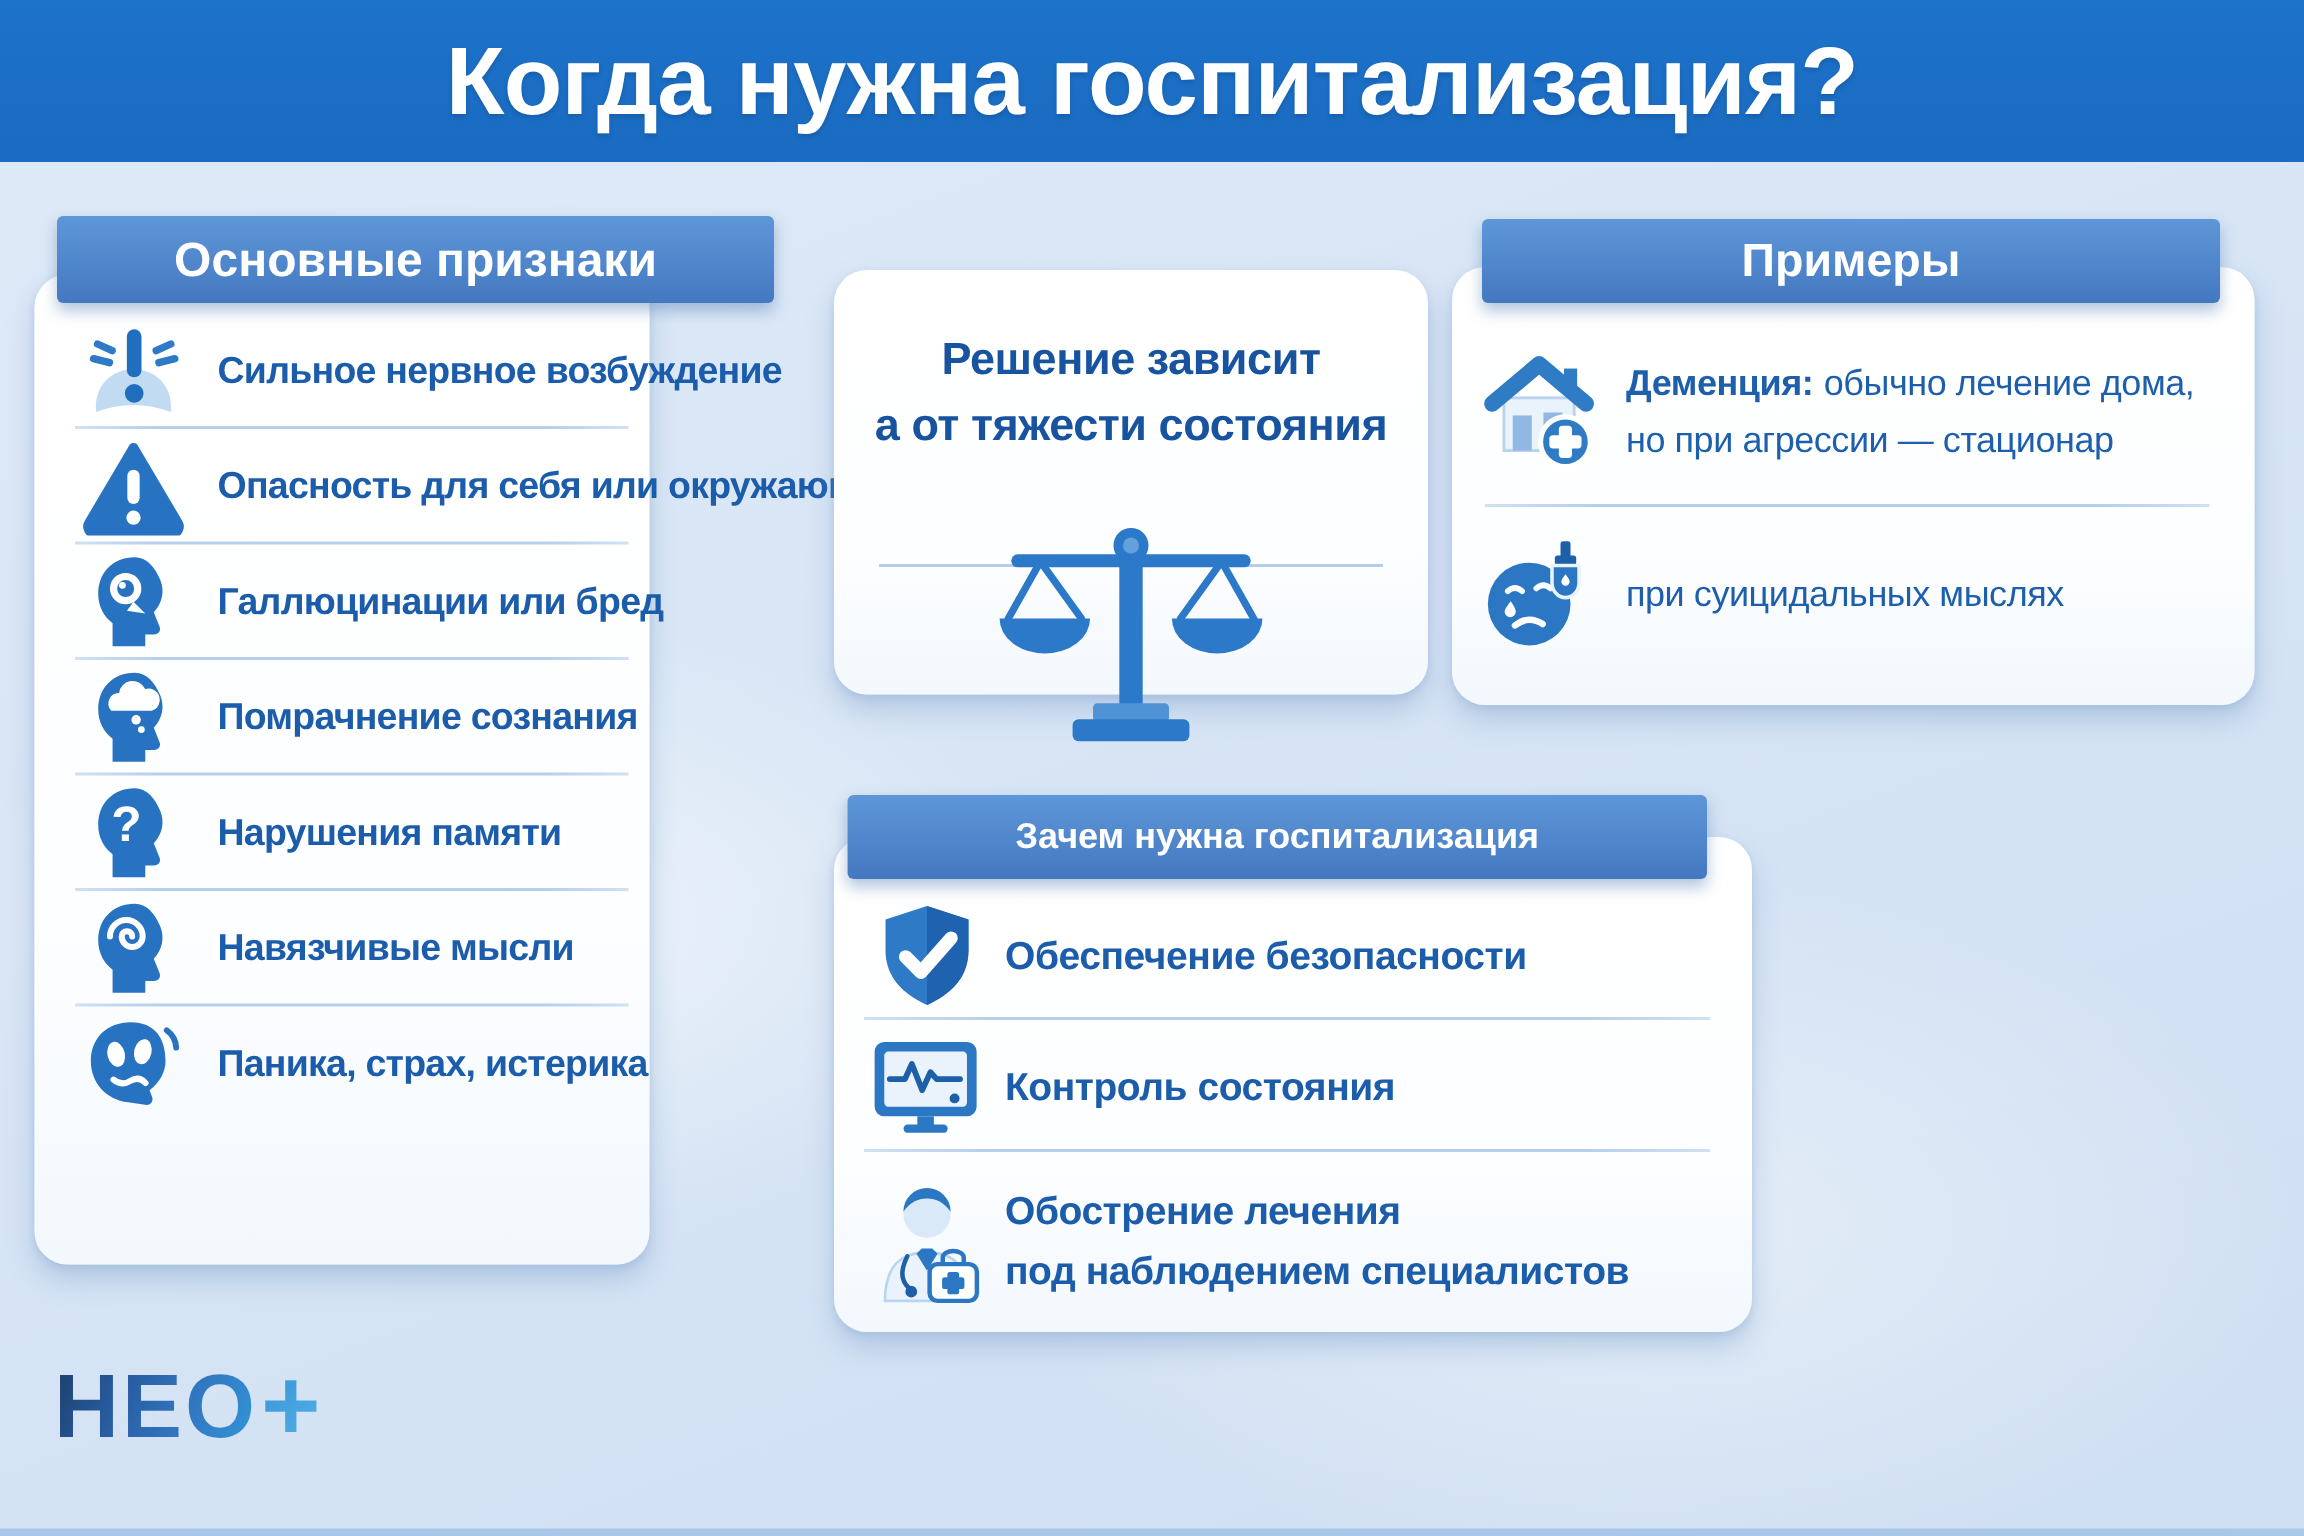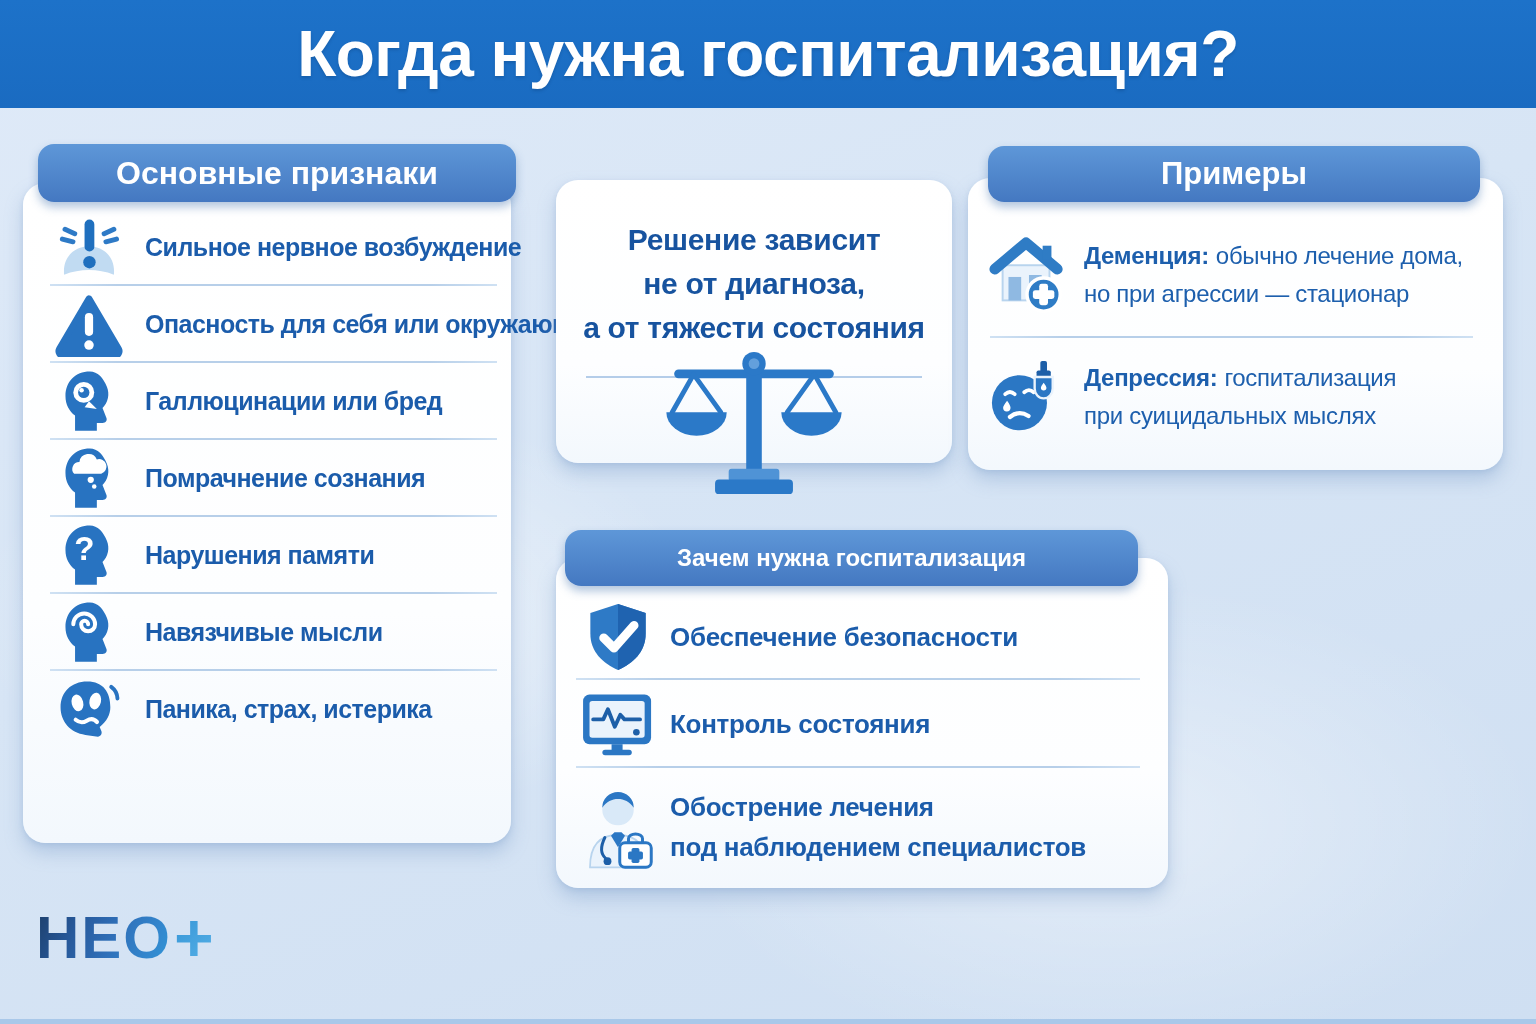--- a/index.html
+++ b/index.html
@@ -21,28 +21,28 @@
     text-shadow:0 2px 3px rgba(10,50,100,.25);
   }
   .card{
     position:absolute;background:linear-gradient(180deg,#ffffff 0%,#fdfeff 65%,#f3f8fd 100%);
     border-radius:22px;
     box-shadow:0 10px 18px rgba(120,155,200,.38),0 2px 5px rgba(120,155,200,.22);
   }
   .pill{
     position:absolute;z-index:5;
     background:linear-gradient(180deg,#5e97d8 0%,#4478c1 100%);
-    border-radius:16px;
+    border-radius:4px;
     box-shadow:0 5px 10px rgba(80,125,180,.45);
     display:flex;align-items:center;justify-content:center;
     color:#fff;font-weight:700;
   }
   
   .pill-signs{left:38px;top:144px;width:478px;height:58px;font-size:32px;}
-  .card-signs{left:23px;top:183px;width:488px;height:660px;padding-top:26px;box-sizing:border-box;}
+  .card-signs{left:23px;top:183px;width:410px;height:660px;padding-top:26px;box-sizing:border-box;}
   .s-row{position:relative;height:77px;display:flex;align-items:center;padding:0 12px 0 26px;}
   .s-row:not(:last-child)::after{
     content:"";position:absolute;left:27px;right:14px;bottom:0;height:2px;
     background:linear-gradient(90deg,#cfe1f3,#b7cfe9 15%,#b7cfe9 85%,#cfe1f3);
   }
   .s-icon{width:80px;flex:none;display:flex;justify-content:center;align-items:center;}
   .s-label{margin-left:16px;font-size:25px;font-weight:700;color:#1b5cab;letter-spacing:-.5px;white-space:nowrap;}
   
   .card-decision{left:556px;top:180px;width:396px;height:283px;}
   .d-text{padding-top:38px;text-align:center;color:#17539f;font-size:30px;font-weight:700;line-height:44px;letter-spacing:-.3px;}
@@ -177,21 +177,20 @@
         <path d="M63 10 a17 17 0 0 1 7 13" stroke="#2873c1" stroke-width="4.4" fill="none" stroke-linecap="round"></path>
       </svg>
     </div>
     <div class="s-label">Паника, страх, истерика</div>
   </div>
 </div>
 
 <div class="card card-decision">
   <div class="d-text">
     <div>Решение зависит</div>
-    <div>не от диагноза,</div>
     <div>а от тяжести состояния</div>
   </div>
   <div class="d-line-side d-line-left"></div>
   <div class="d-line-side d-line-right"></div>
   <div class="scales">
     <svg width="196" height="148" viewBox="0 0 200 152">
       <rect x="18" y="20" width="164" height="9" rx="4.5" fill="#2b79c8"></rect>
       <path d="M38 25 L16 64 M38 25 L66 64" stroke="#2b79c8" stroke-width="5" stroke-linecap="round"></path>
       <path d="M162 25 L134 64 M162 25 L184 64" stroke="#2b79c8" stroke-width="5" stroke-linecap="round"></path>
       <path d="M10 64 h62 a31 24 0 0 1 -62 0 z" fill="#2b79c8"></path>
@@ -239,23 +238,20 @@
         <path d="M38 35 q5 -4.5 10 0" stroke="#fff" stroke-width="4" fill="none" stroke-linecap="round"></path>
         <path d="M20 44 c2.6 3.6 3.6 5.6 3.6 7.3 a3.9 3.9 0 1 1 -7.8 0 c0 -1.7 1.6 -3.7 4.2 -7.3 z" fill="#fff"></path>
         <path d="M23 61 q9.5 -7.5 19.5 -1" stroke="#fff" stroke-width="4.5" fill="none" stroke-linecap="round"></path>
         <rect x="55" y="2" width="7" height="12" rx="2" fill="#1d5fa8"></rect>
         <rect x="51" y="12" width="15" height="7" rx="2" fill="#1d5fa8"></rect>
         <path d="M49 19 h19 v12 a9.5 10.5 0 0 1 -19 0 z" fill="#2b77c4" stroke="#eaf3fc" stroke-width="2.5"></path>
         <path d="M58.5 25 c2 2.7 2.9 4.1 2.9 5.3 a2.9 2.9 0 1 1 -5.8 0 c0 -1.2 0.9 -2.6 2.9 -5.3 z" fill="#fff"></path>
       </svg>
     </div>
     <div class="e-text">
-      <div>
-        <span class="e-term">Депрессия:</span><span>госпитализация</span>
-      </div>
       <div>при суицидальных мыслях</div>
     </div>
   </div>
 </div>
 
 <div class="pill pill-purpose">
   <span>Зачем нужна госпитализация</span>
 </div>
 <div class="card card-purpose">
 

